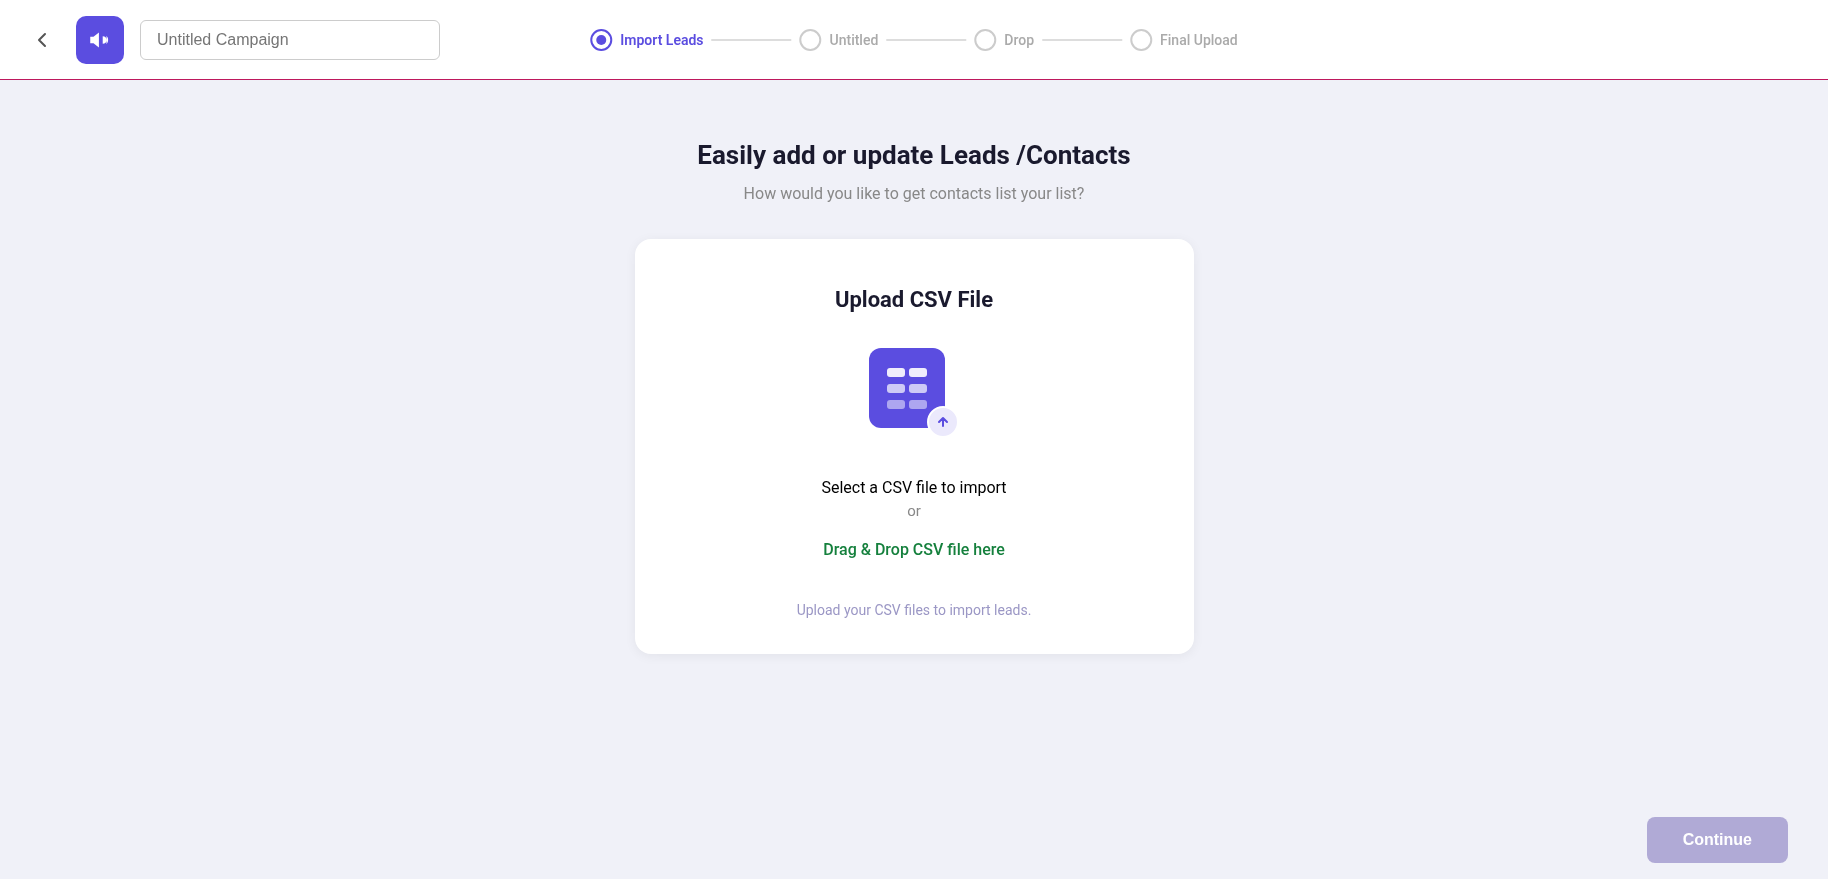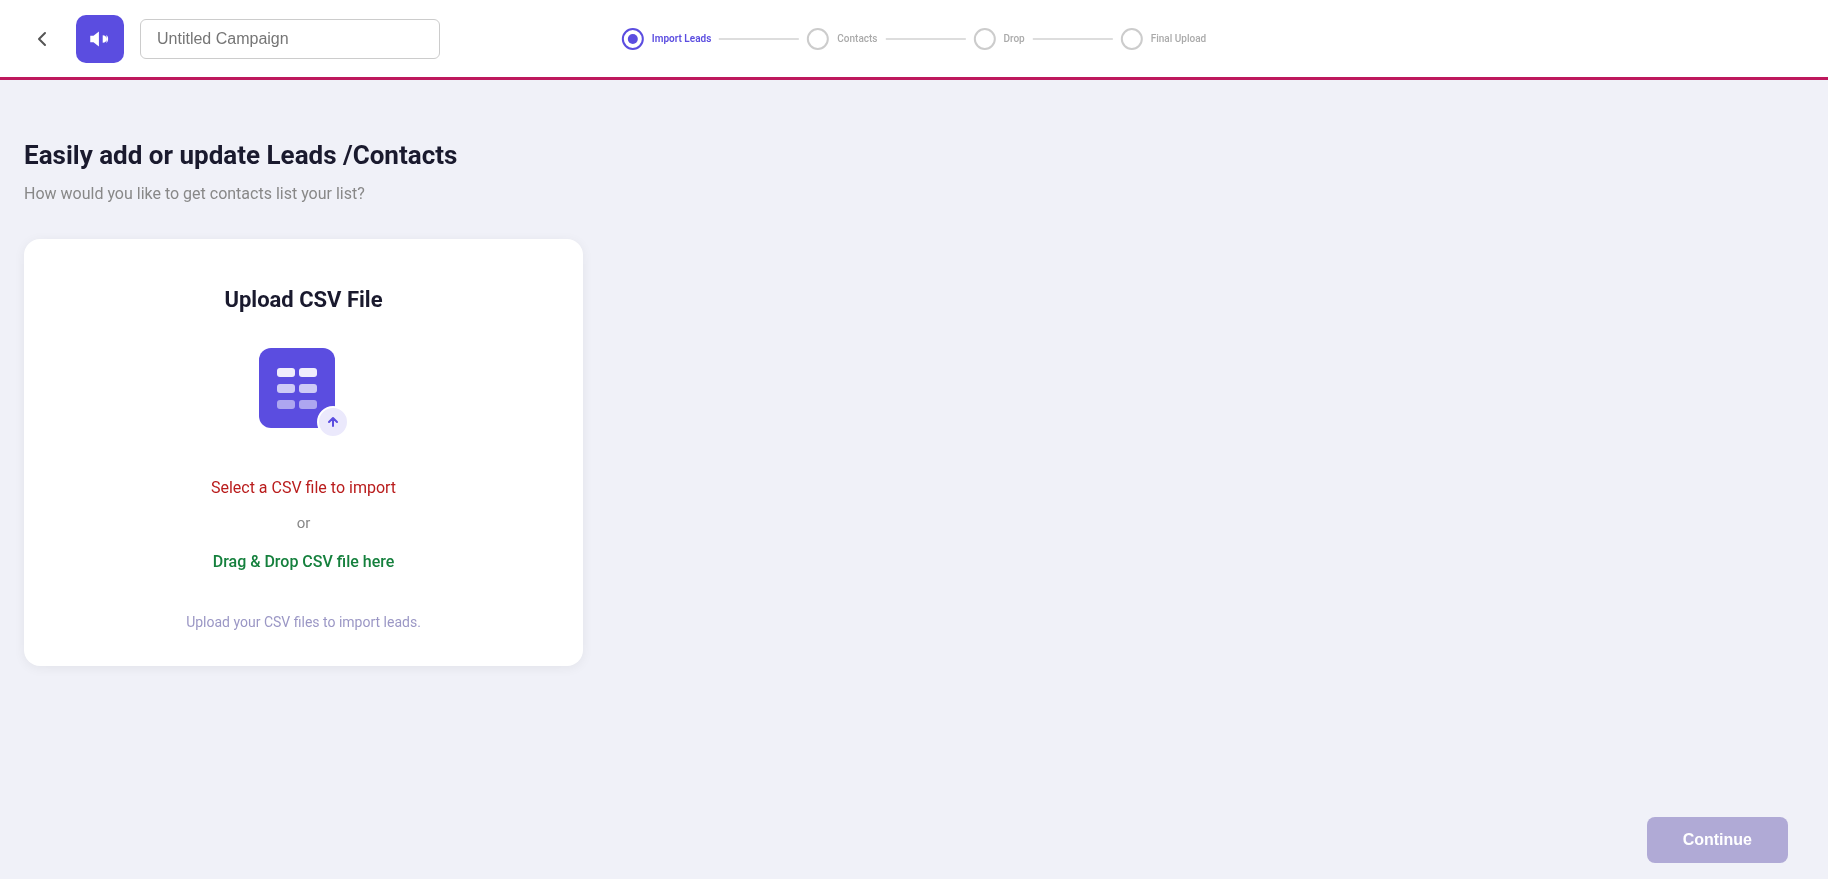--- a/index.html
+++ b/index.html
@@ -11,21 +11,21 @@
       overflow-x: hidden;
     }
 
     
     .header {
       background: #ffffff;
       height: 80px;
       display: flex;
       align-items: center;
       padding: 0 24px;
-      border-bottom: 3px solid #be185d;
+      border-bottom: 1px solid #be185d;
       position: relative;
     }
 
     .header-left {
       display: flex;
       align-items: center;
       gap: 16px;
     }
 
     .back-btn {
@@ -94,41 +94,42 @@
 
     .step-circle.active::after {
       content: '';
       width: 10px;
       height: 10px;
       border-radius: 50%;
       background: #5b4de0;
     }
 
     .step-label {
-      font-size: 10px;
+      font-size: 14px;
       color: #aaa;
       font-weight: 500;
     }
 
     .step-label.active {
       color: #5b4de0;
       font-weight: 600;
     }
 
     .step-line {
       width: 80px;
       height: 2px;
       background: #ddd;
       margin: 0 8px;
     }
 
     
     .main {
       display: flex;
       flex-direction: column;
+      align-items: center;
       padding: 60px 24px 80px;
     }
 
     .page-title {
       font-size: 26px;
       font-weight: 700;
       color: #1a1a2e;
       margin-bottom: 14px;
     }
 
@@ -196,22 +197,22 @@
       display: flex;
       align-items: center;
       justify-content: center;
       color: #5b4de0;
       font-size: 15px;
       font-weight: bold;
     }
 
     .upload-select-text {
       font-size: 16px;
-      color: #b91c1c;
-      margin-bottom: 17px;
+      color: #000000;
+      margin-bottom: 5px;
     }
 
     .upload-or {
       font-size: 15px;
       color: #888;
       margin-bottom: 20px;
     }
 
     .upload-drag-text {
       font-size: 16px;
@@ -275,21 +276,21 @@
 
     <div class="step">
       <div class="step-circle active"></div>
       <span class="step-label active">Import Leads</span>
     </div>
 
     <div class="step-line"></div>
 
     <div class="step">
       <div class="step-circle"></div>
-      <span class="step-label">Contacts</span>
+      <span class="step-label">Untitled</span>
     </div>
 
     <div class="step-line"></div>
 
     <div class="step">
       <div class="step-circle"></div>
       <span class="step-label">Drop</span>
     </div>
 
     <div class="step-line"></div>

